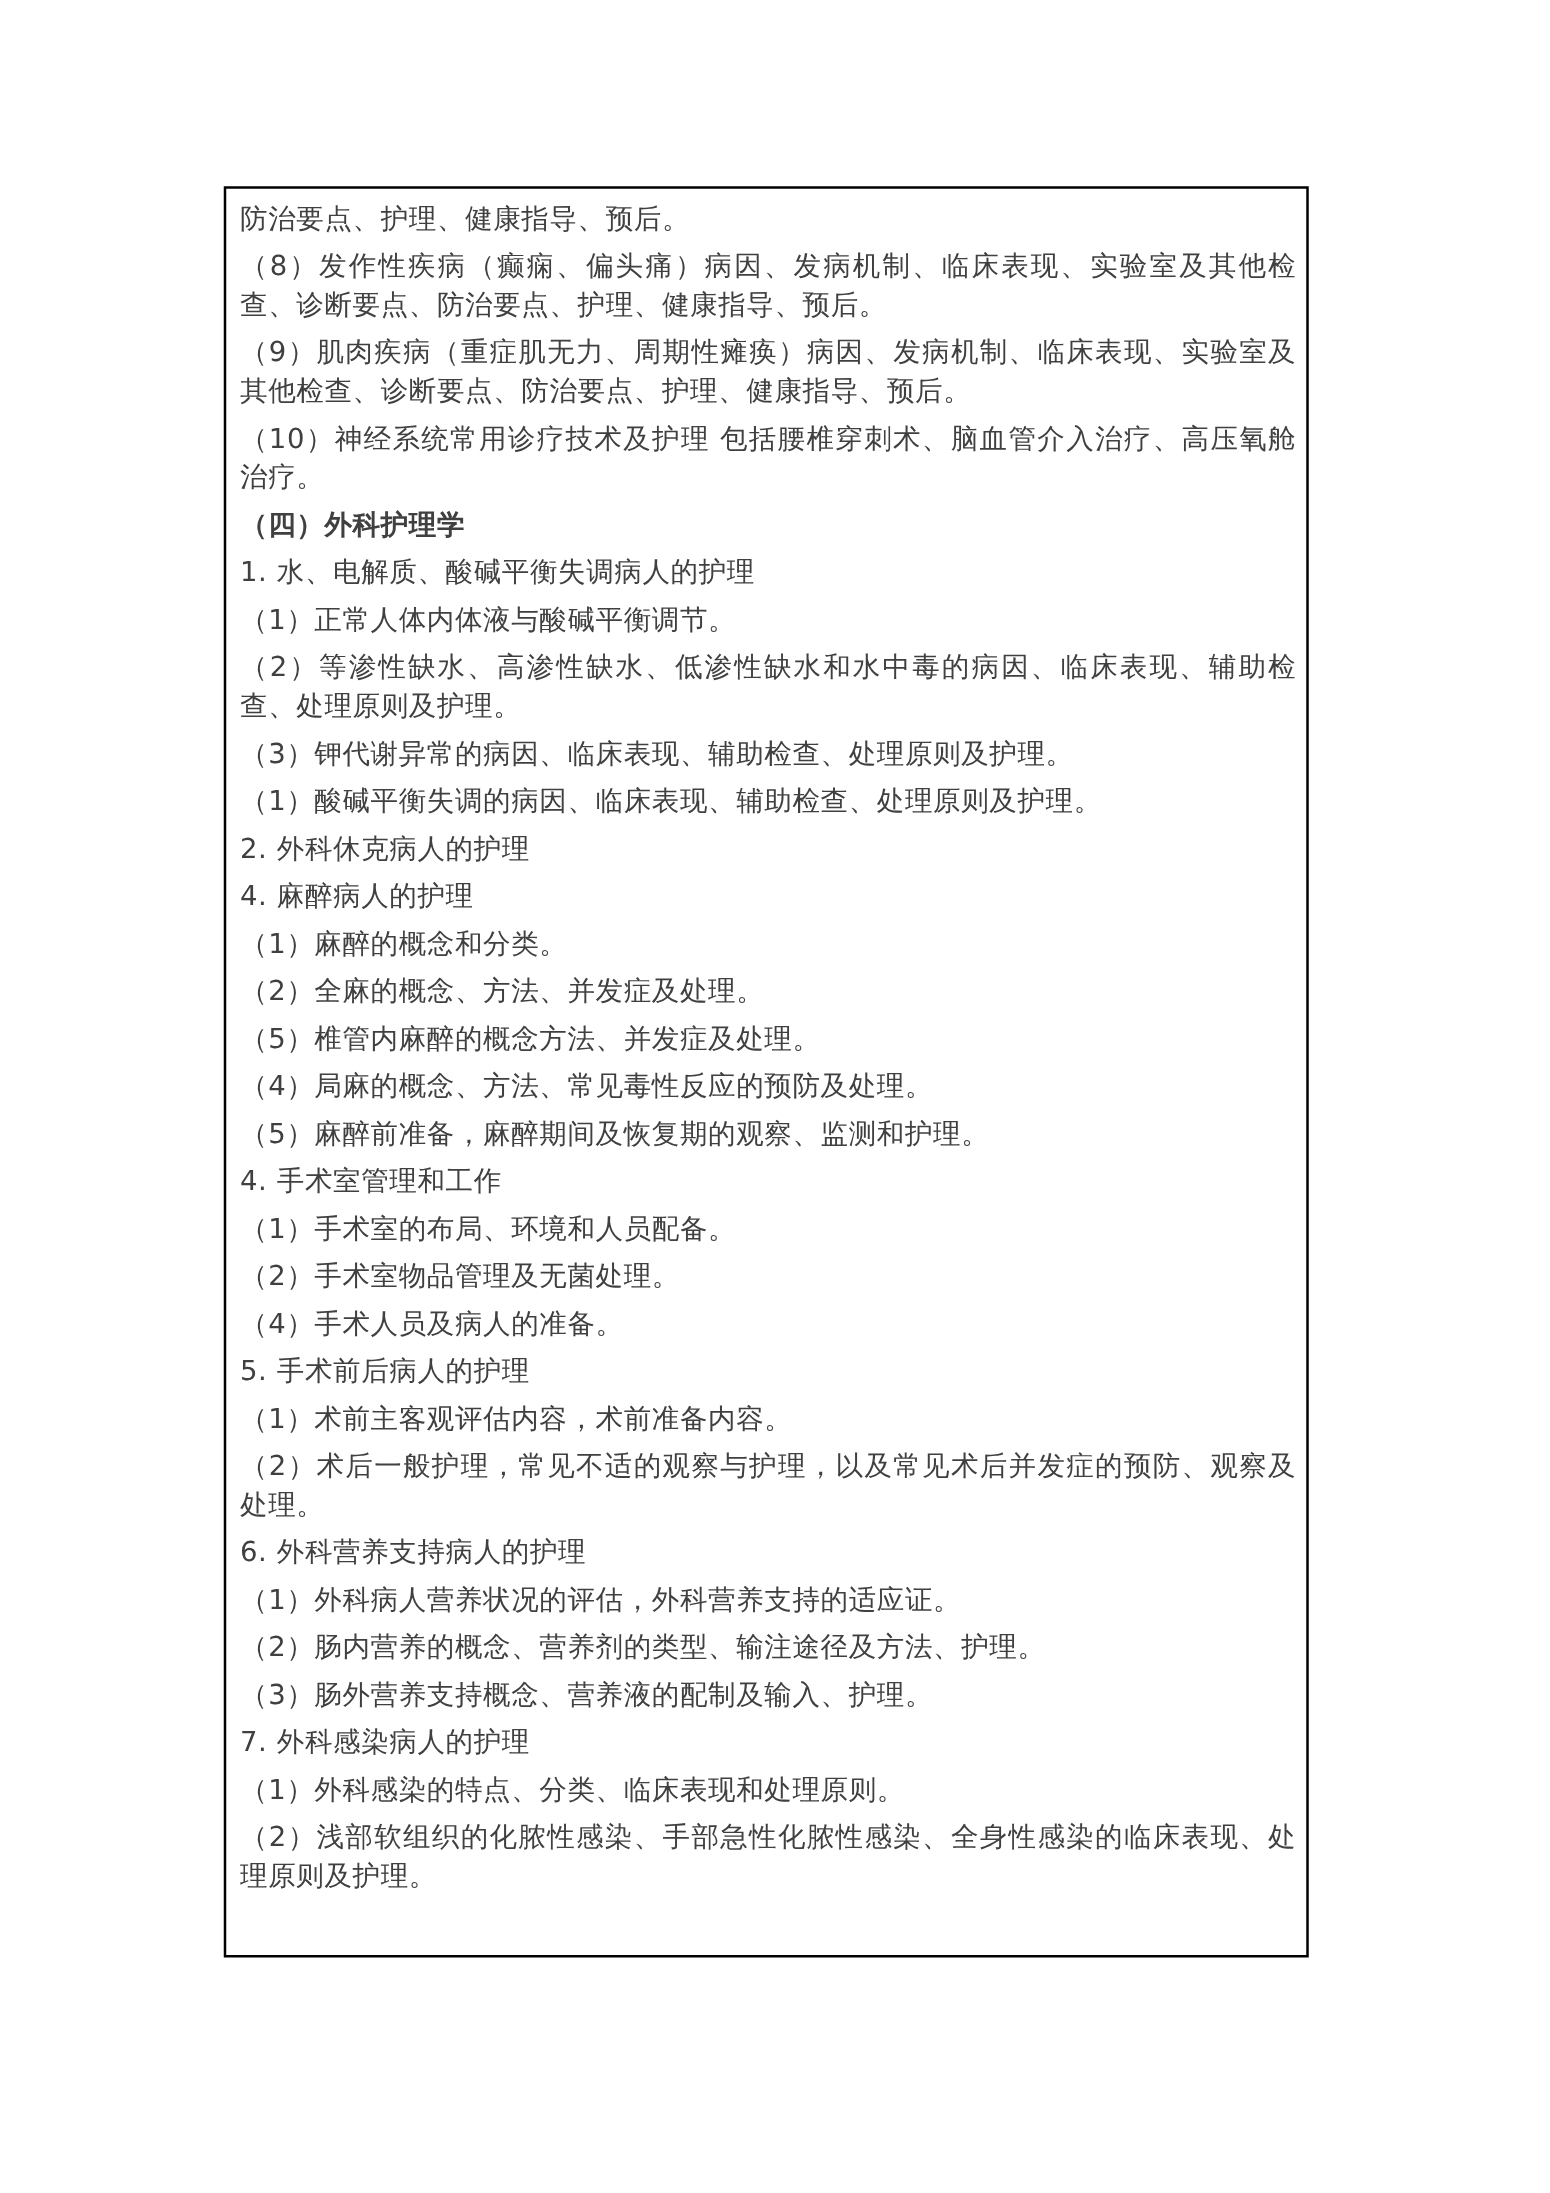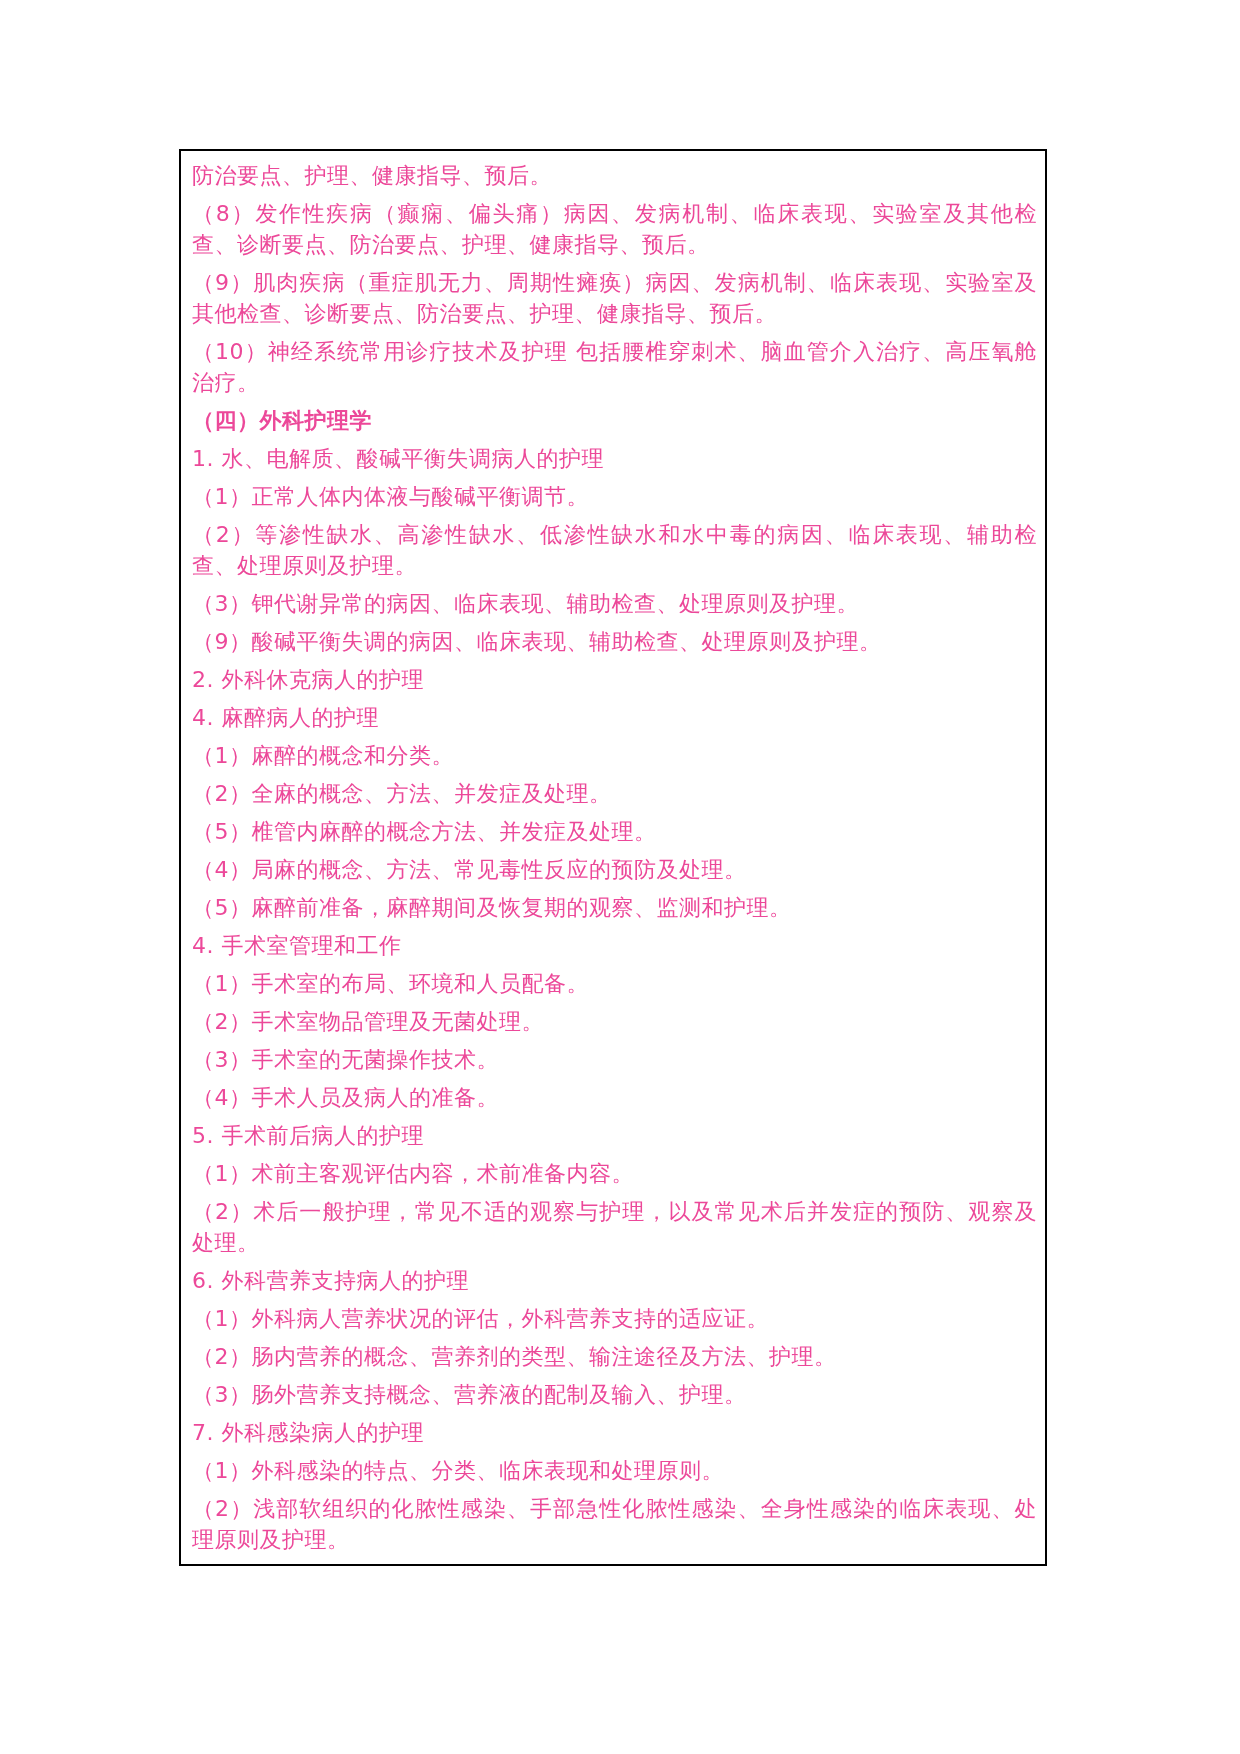--- a/index.html
+++ b/index.html
@@ -23,21 +23,21 @@
     height: 1417px;
     border: 2px solid #000000;
     box-sizing: border-box;
     padding: 9px 8px 0 11px;
     overflow: hidden;
   }
   .table-cell p {
     margin: 0 0 7px 0;
     font-size: 22px;
     line-height: 31px;
-    color: #ec4899;
+    color: #404040;
     text-align: justify;
     letter-spacing: 0.5px;
     word-break: break-all;
   }
   .table-cell p.bold {
     font-weight: bold;
   }
 </style>
 </head>
 <body>
@@ -47,32 +47,31 @@
     <div id="paragraph-container">
         <p>防治要点、护理、健康指导、预后。</p>
         <p>（8）发作性疾病（癫痫、偏头痛）病因、发病机制、临床表现、实验室及其他检查、诊断要点、防治要点、护理、健康指导、预后。</p>
         <p>（9）肌肉疾病（重症肌无力、周期性瘫痪）病因、发病机制、临床表现、实验室及其他检查、诊断要点、防治要点、护理、健康指导、预后。</p>
         <p>（10）神经系统常用诊疗技术及护理 包括腰椎穿刺术、脑血管介入治疗、高压氧舱治疗。</p>
         <p class="bold">（四）外科护理学</p>
         <p>1. 水、电解质、酸碱平衡失调病人的护理</p>
         <p>（1）正常人体内体液与酸碱平衡调节。</p>
         <p>（2）等渗性缺水、高渗性缺水、低渗性缺水和水中毒的病因、临床表现、辅助检查、处理原则及护理。</p>
         <p>（3）钾代谢异常的病因、临床表现、辅助检查、处理原则及护理。</p>
-        <p>（9）酸碱平衡失调的病因、临床表现、辅助检查、处理原则及护理。</p>
+        <p>（1）酸碱平衡失调的病因、临床表现、辅助检查、处理原则及护理。</p>
         <p>2. 外科休克病人的护理</p>
         <p>4. 麻醉病人的护理</p>
         <p>（1）麻醉的概念和分类。</p>
         <p>（2）全麻的概念、方法、并发症及处理。</p>
         <p>（5）椎管内麻醉的概念方法、并发症及处理。</p>
         <p>（4）局麻的概念、方法、常见毒性反应的预防及处理。</p>
         <p>（5）麻醉前准备，麻醉期间及恢复期的观察、监测和护理。</p>
         <p>4. 手术室管理和工作</p>
         <p>（1）手术室的布局、环境和人员配备。</p>
         <p>（2）手术室物品管理及无菌处理。</p>
-        <p>（3）手术室的无菌操作技术。</p>
         <p>（4）手术人员及病人的准备。</p>
         <p>5. 手术前后病人的护理</p>
         <p>（1）术前主客观评估内容，术前准备内容。</p>
         <p>（2）术后一般护理，常见不适的观察与护理，以及常见术后并发症的预防、观察及处理。</p>
         <p>6. 外科营养支持病人的护理</p>
         <p>（1）外科病人营养状况的评估，外科营养支持的适应证。</p>
         <p>（2）肠内营养的概念、营养剂的类型、输注途径及方法、护理。</p>
         <p>（3）肠外营养支持概念、营养液的配制及输入、护理。</p>
         <p>7. 外科感染病人的护理</p>
         <p>（1）外科感染的特点、分类、临床表现和处理原则。</p>

